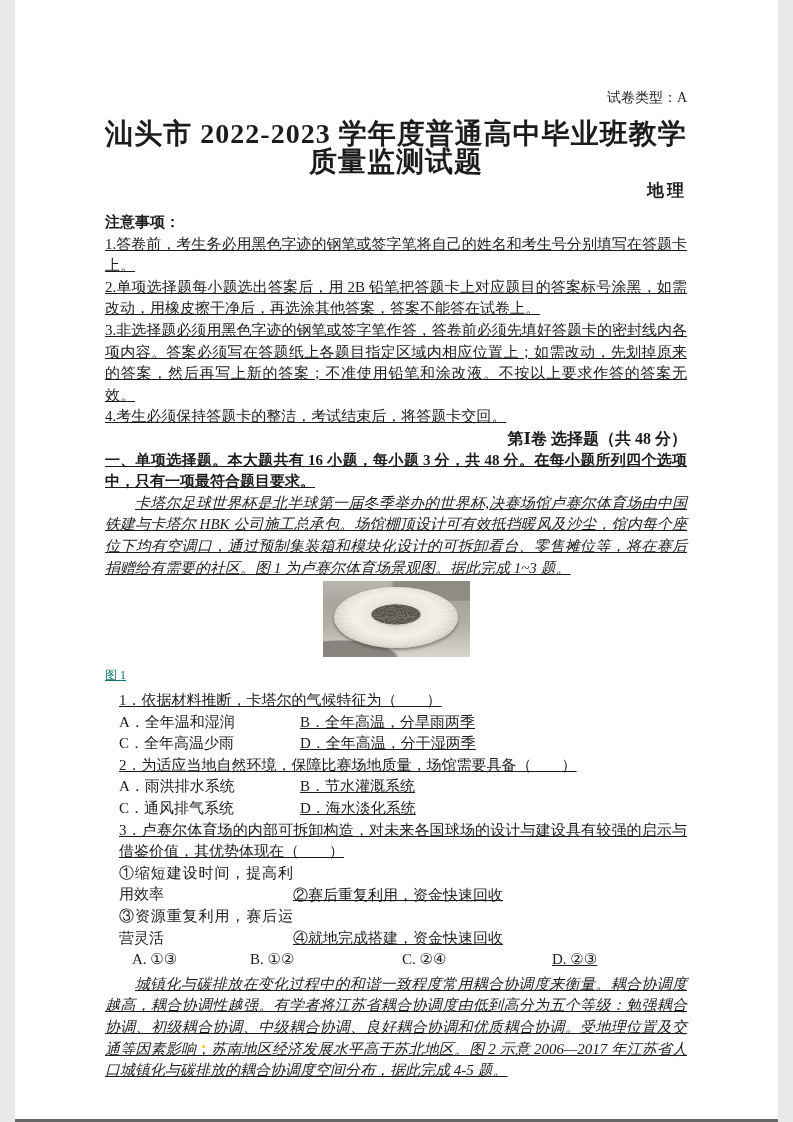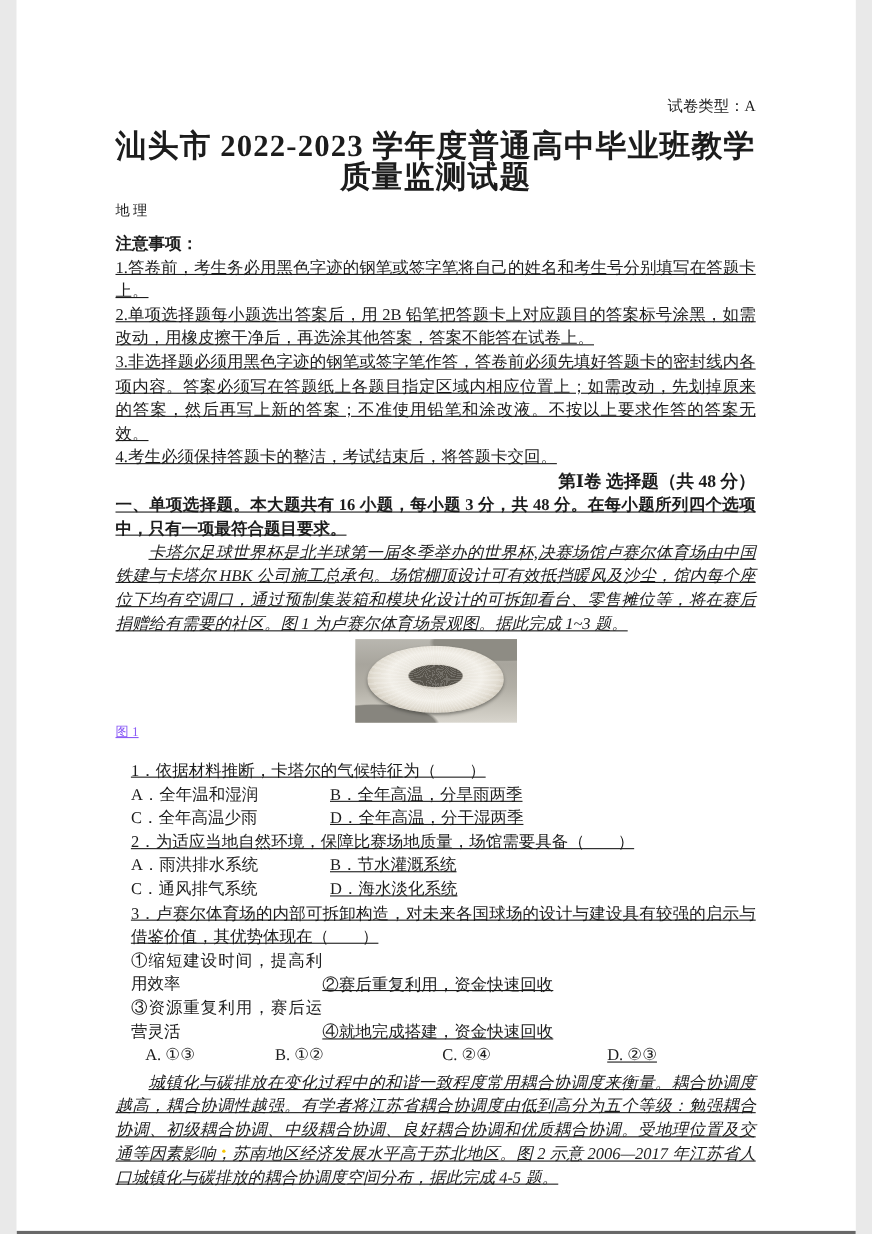--- a/index.html
+++ b/index.html
@@ -5,28 +5,28 @@
   html,body { margin:0; padding:0; background:#e9e9e9; }
   .page {
     position:relative; width:763px; height:1122px; margin:0 auto;
     background:#ffffff; overflow:hidden;
     font-family:"Liberation Serif","DejaVu Serif",serif;
     color:#1c1c1c;
   }
   .content { padding:90px 91px 0 90px; }
   .paper-type { text-align:right; font-size:14px; line-height:16px; }
   .doc-title { text-align:center; font-size:28px; font-weight:bold; line-height:28px; margin-top:14px; letter-spacing:1px; }
-  .doc-subject { text-align:left; font-size:13px; font-weight:normal; line-height:24px; margin-top:3px; letter-spacing:3px; }
+  .doc-subject { text-align:right; font-size:17px; font-weight:bold; line-height:24px; margin-top:3px; letter-spacing:3px; }
   .body-text { font-size:15px; line-height:21.6px; text-align:justify;text-decoration:underline; }
   .notes-heading { font-weight:bold; font-size:15px; line-height:21.6px; margin-top:9px; }
   .sec-heading { text-align:right; font-weight:bold; font-size:16px; line-height:21.6px; }
   .intro { font-weight:bold; }
   .material { font-style:italic; text-indent:2em; }
   .q-stem { padding-left:14px; }
-  .q1-block { margin-top:19px; }
+  .q1-block { margin-top:8px; }
   .opt-row { padding-left:14px; }
   .opt-col1 { display:inline-block; width:181px; }
   .stmt-col1 { display:inline-block; width:174px; }
   .ans-row { padding-left:27px; }
   .ans-a { display:inline-block; width:118px; }
   .ans-b { display:inline-block; width:152px; }
   .ans-c { display:inline-block; width:150px; }
   .m2 { margin-top:3px; }
 
   
@@ -43,21 +43,21 @@
     background:
       radial-gradient(ellipse 27px 11px at 50% 45%, #57534b 0 88%, rgba(87,83,75,0) 94%),
       radial-gradient(ellipse at 50% 46%, #79736a 10%, #b3ac9f 17%, #e7e3da 27%, #f2efe8 48%, #e2ddd2 64%, #cfc8ba 74%, #aaa293 83%, #918a7c 91%, #7d766a 100%);
     box-shadow:0 2px 3px rgba(40,40,35,0.45);
   }
   .bowl::after {
     content:""; position:absolute; inset:0; border-radius:50%;
     background:repeating-conic-gradient(rgba(255,255,255,0.28) 0deg 2deg, rgba(255,255,255,0) 2deg 5deg);
     opacity:.6;
   }
-  .fig-caption { font-size:12px; line-height:14px; margin-top:1px; color:#8b5cf6; font-style:normal; }
+  .fig-caption { font-size:12px; line-height:14px; margin-top:11px; color:#0f766e; font-style:normal; }
 
   .speck { position:absolute; left:187px; top:1045px; width:3px; height:3px; border-radius:50%; }
   .bottom-bar { position:absolute; left:0; right:0; bottom:0; height:3px; background:#686868; }
 </style>
 </head>
 <body>
 
 <div class="page">
   <div class="content">
 

